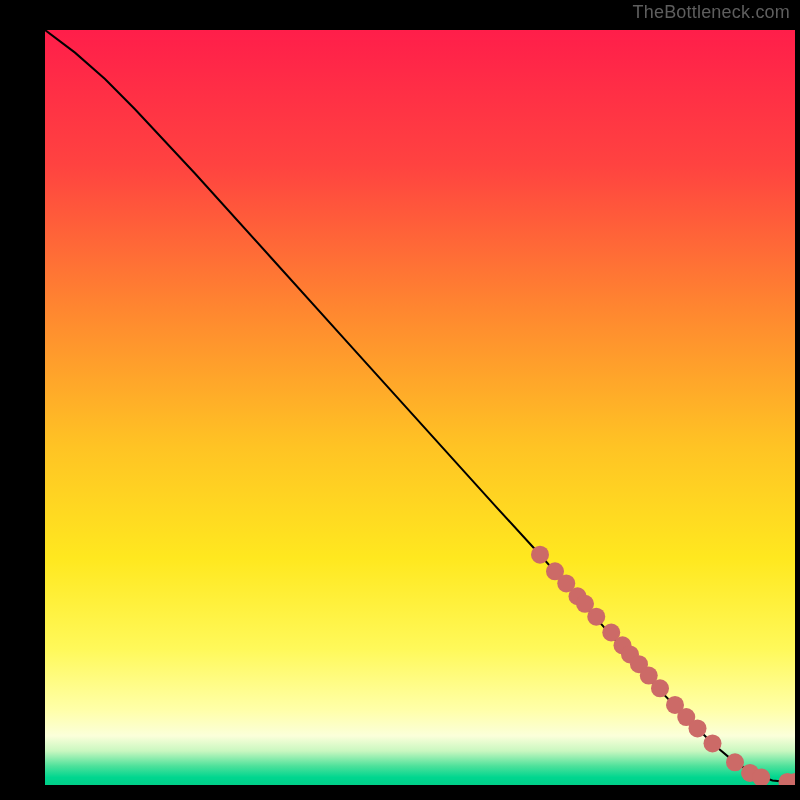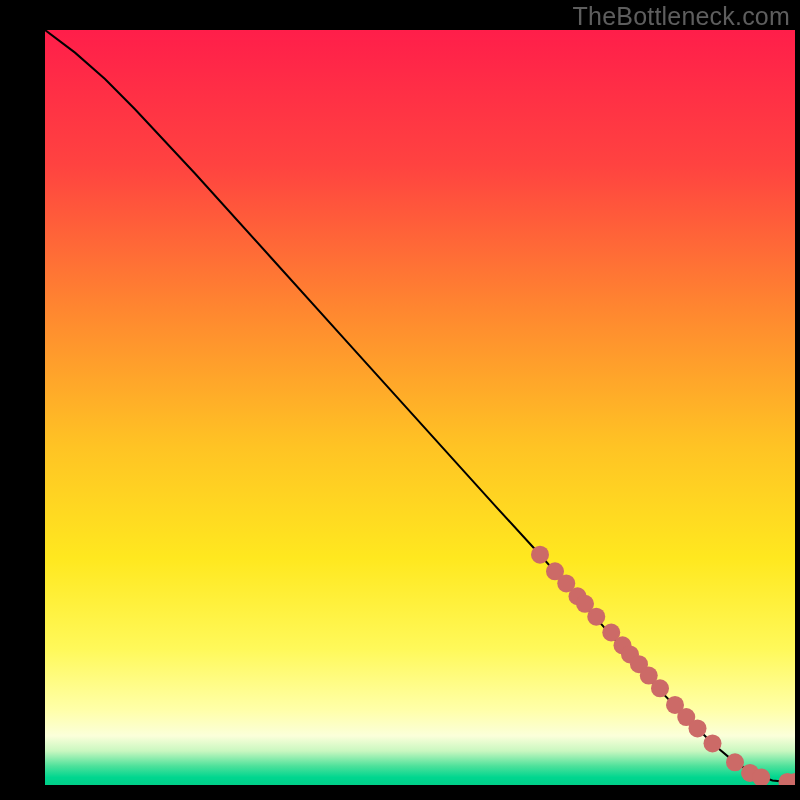--- a/index.html
+++ b/index.html
@@ -14,21 +14,21 @@
   .frame {
     position: relative;
     width: 800px;
     height: 800px;
     background: #000;
   }
   .attribution {
     position: absolute;
     top: 2px;
     right: 10px;
-    font-size: 25px;
+    font-size: 18px;
     color: #5e5e5e;
     font-weight: 500;
     letter-spacing: 0.2px;
   }
   .plot {
     position: absolute;
     left: 45px;
     top: 30px;
     width: 750px;
     height: 755px;

